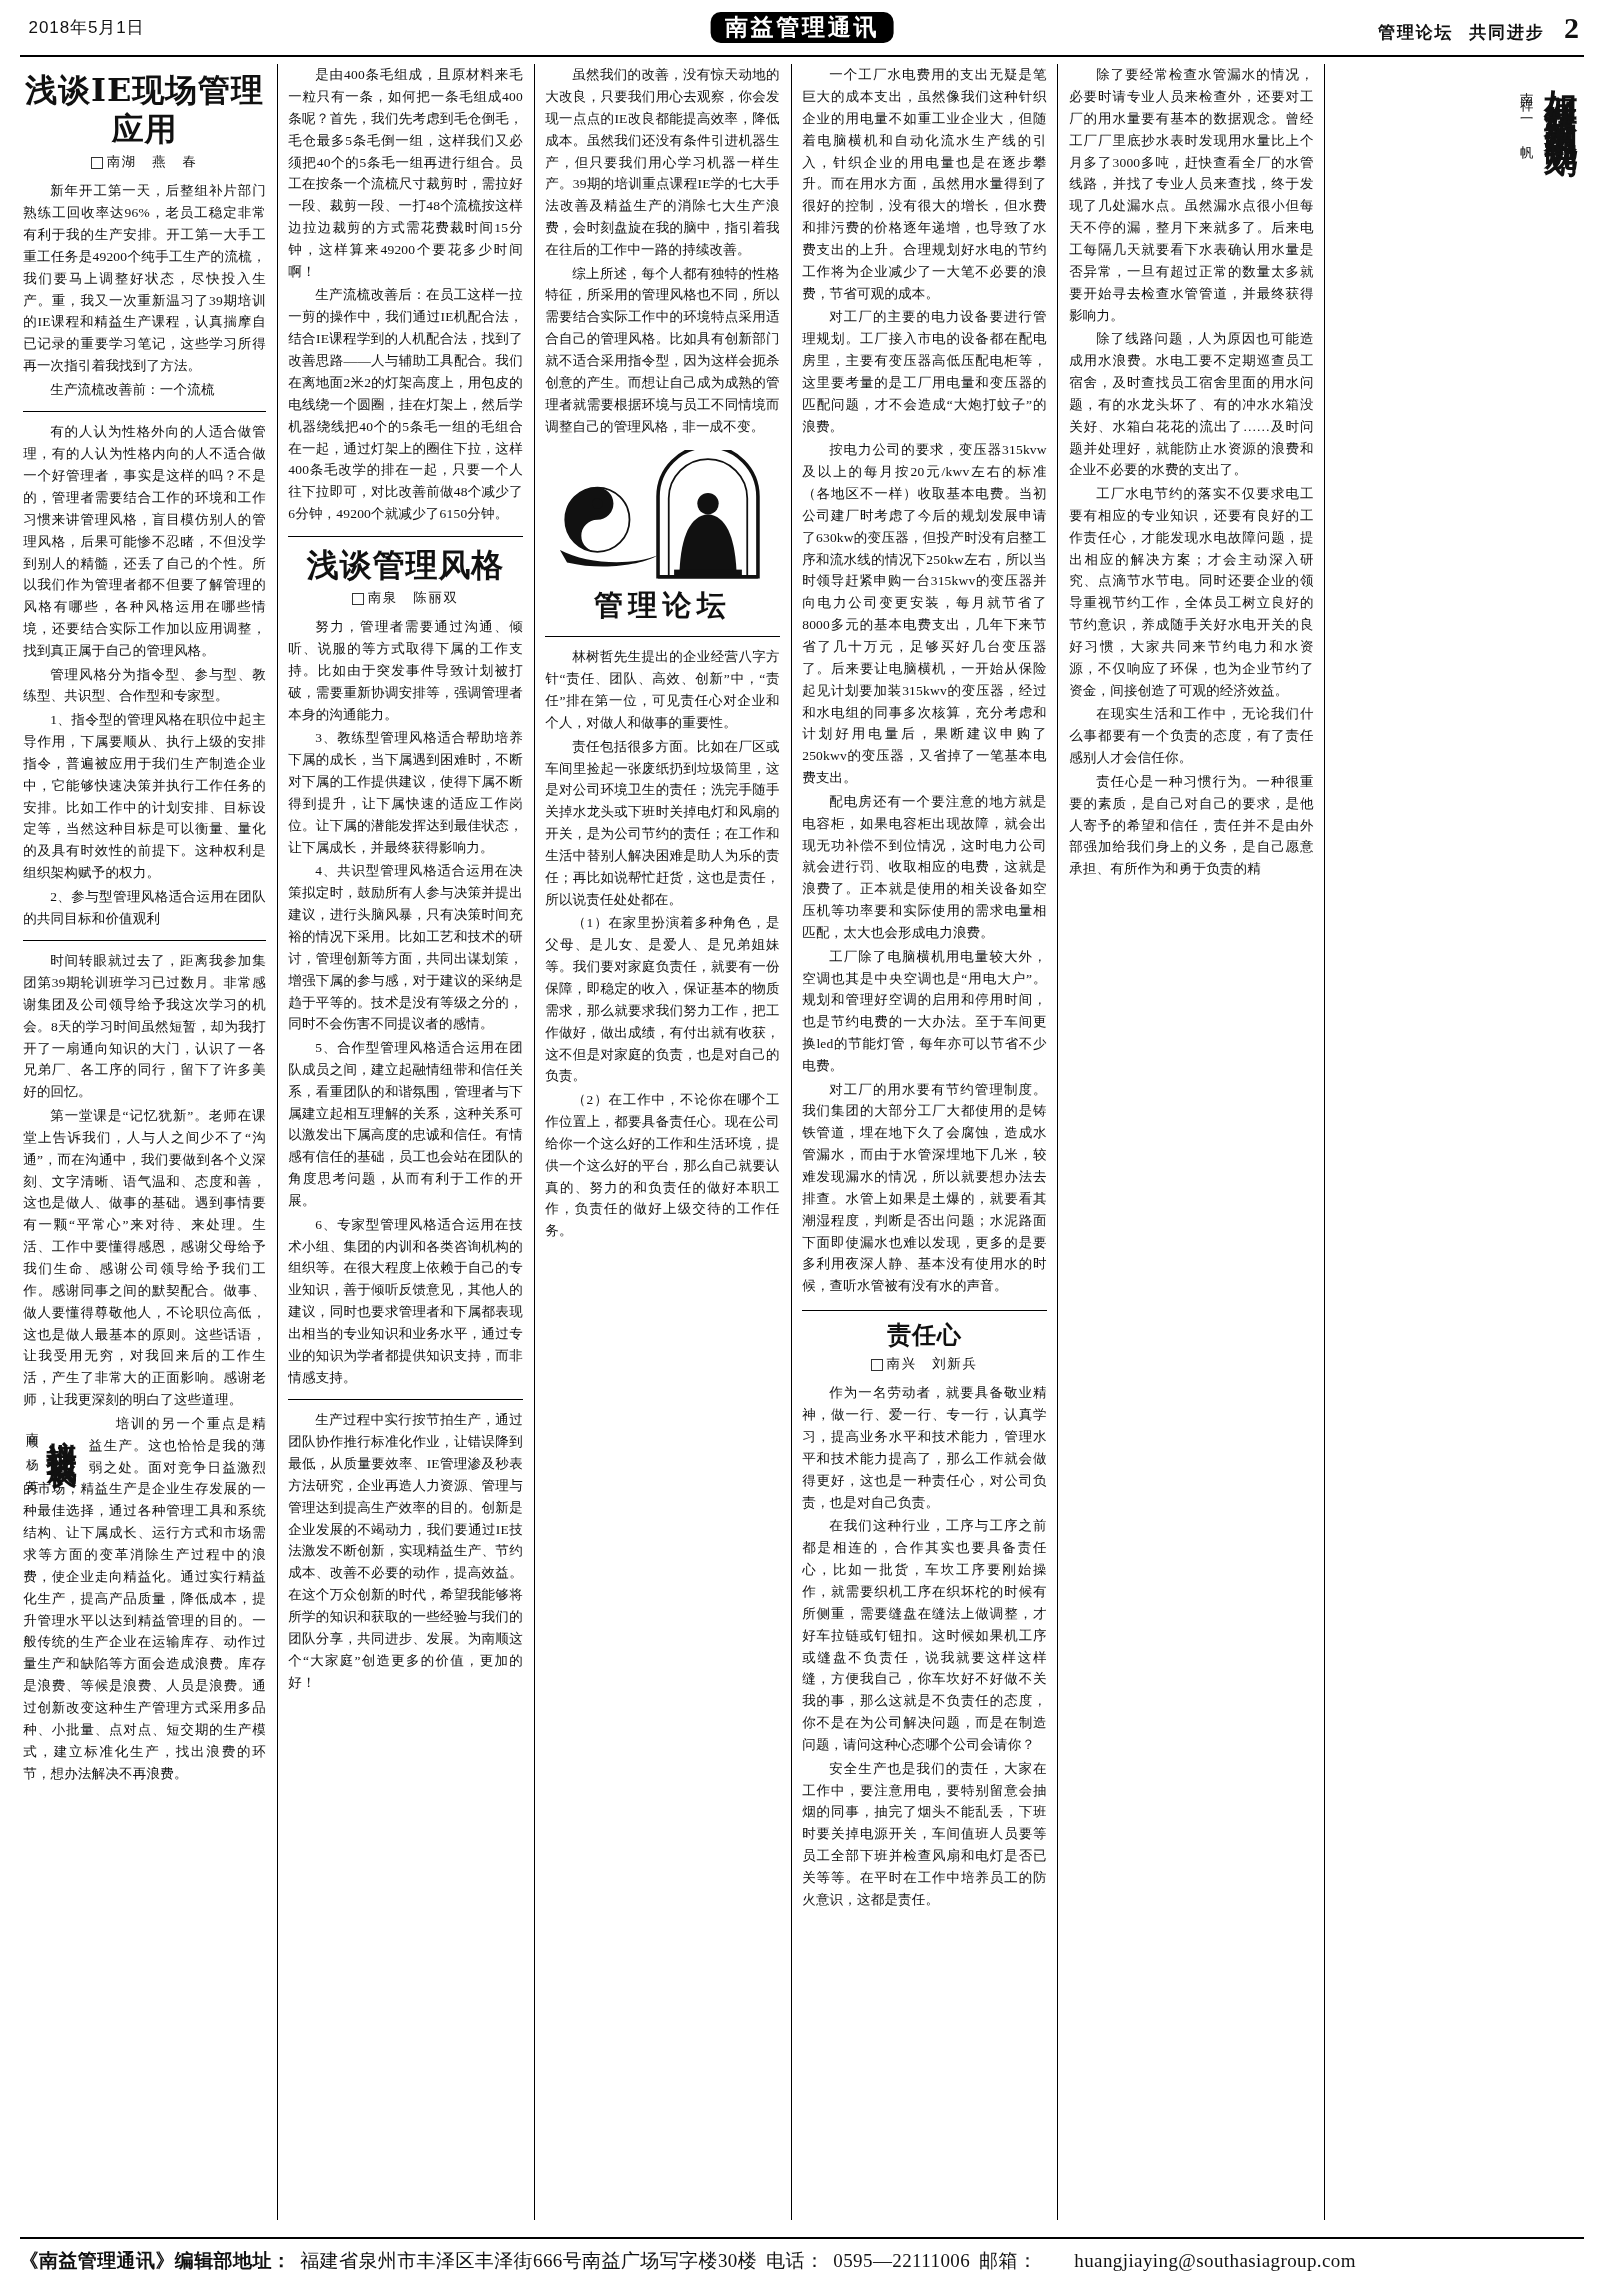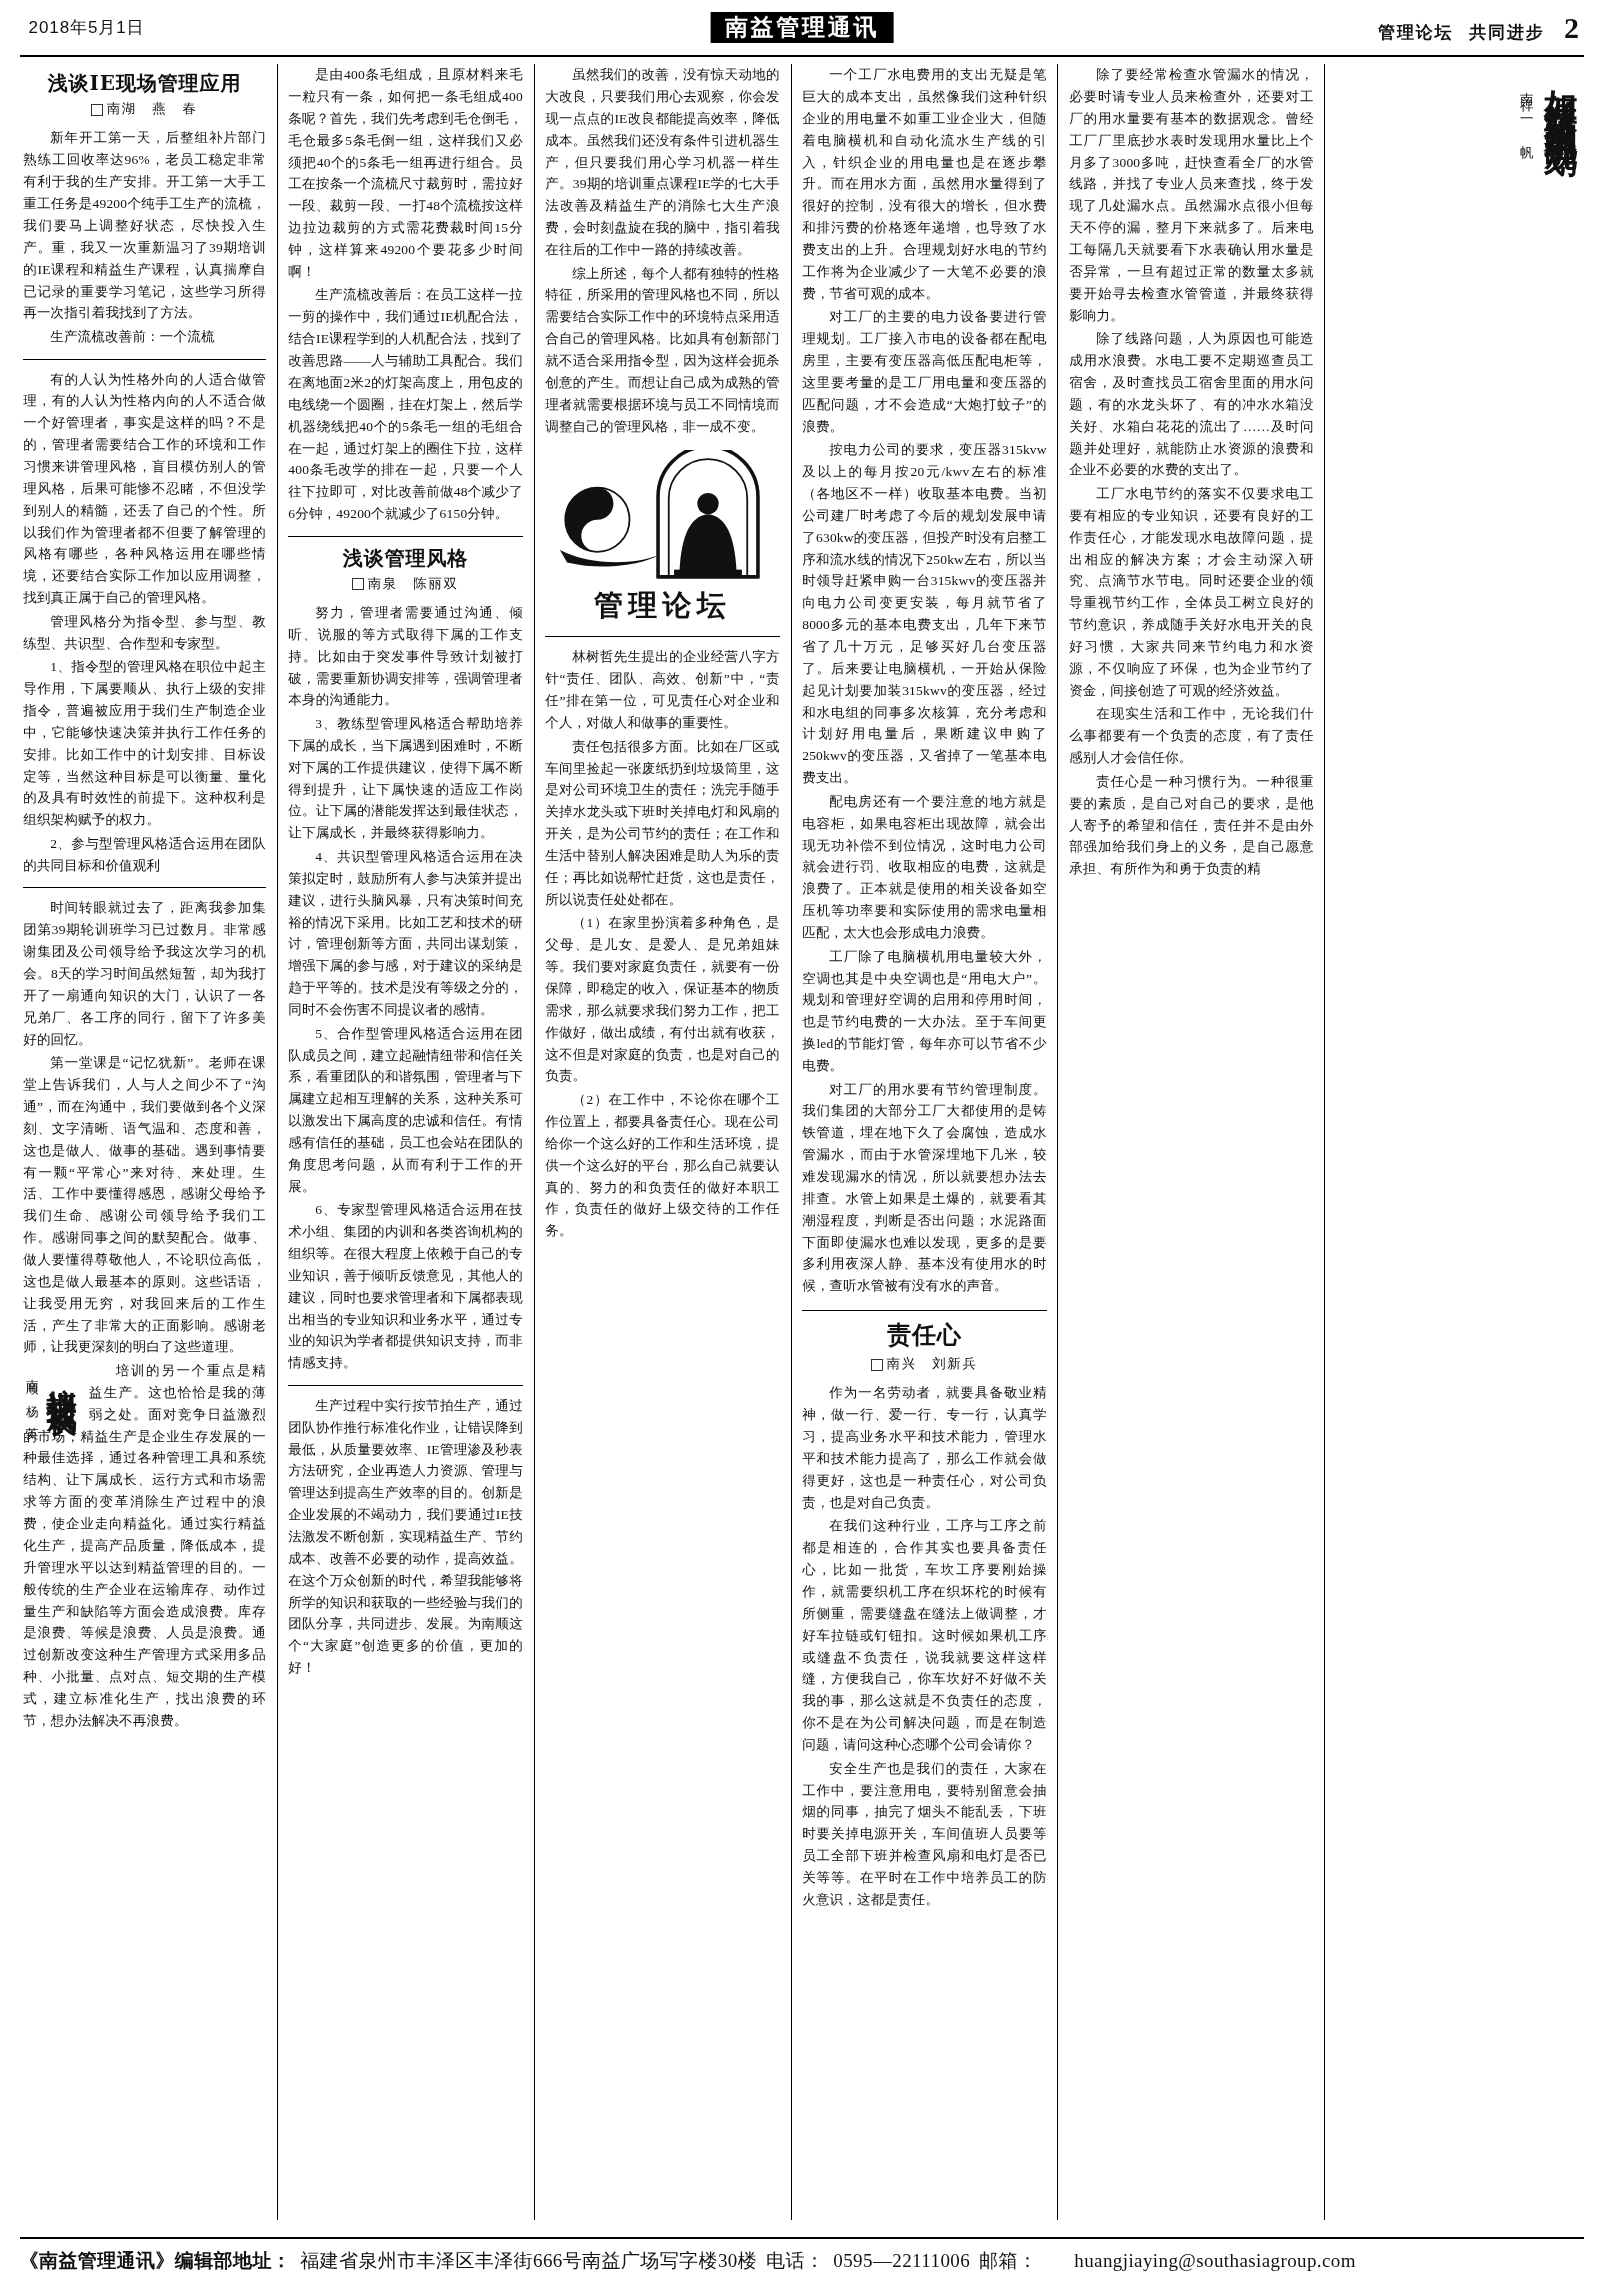--- a/index.html
+++ b/index.html
@@ -44,21 +44,21 @@
     left: 50%;
     transform: translateX(-50%);
     background: #000;
     color: #fff;
     font-family: "DejaVu Serif", serif;
     font-weight: bold;
     font-size: 23px;
     letter-spacing: 2.7px;
     padding: 3.6px 14.3px 5.3px 14.3px;
     line-height: 1;
-    border-radius: 0;
+    border-radius: 10px;
   }
   .masthead .right {
     display: flex;
     align-items: baseline;
     gap: 16px;
   }
   .masthead .sec {
     font-size: 17px;
     font-weight: bold;
     letter-spacing: 1.8px;
@@ -98,21 +98,21 @@
   .hr-thick {
     border: 0;
     border-top: 1.8px solid #000;
     margin: 12.5px 0 10.7px 0;
   }
 
   
   h1.title {
     font-family: "DejaVu Serif", serif;
     font-weight: bold;
-    font-size: 20px;
+    font-size: 32px;
     line-height: 1.2;
     margin: 7.1px 0 5.3px 0;
     letter-spacing: 0.9px;
     text-align: center;
   }
   h1.title.big {
     font-size: 24px;
   }
   .byline {
     text-align: center;

